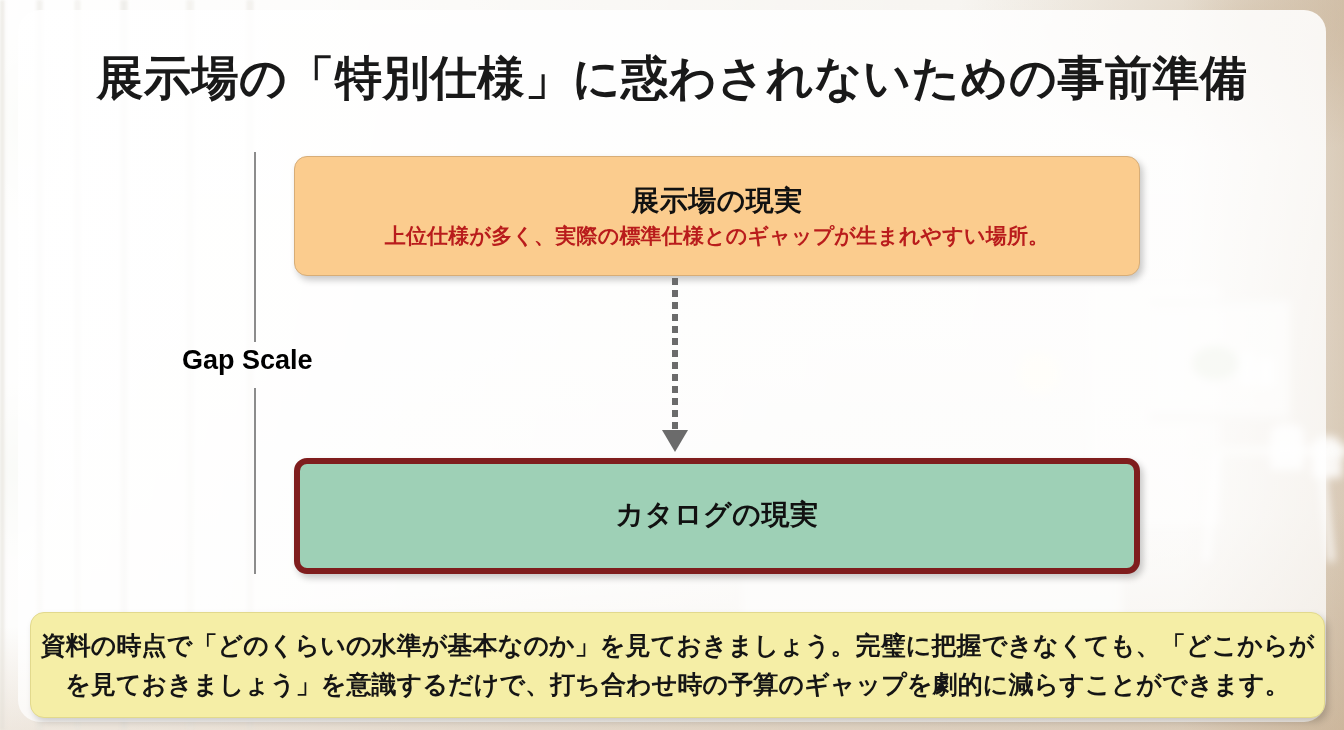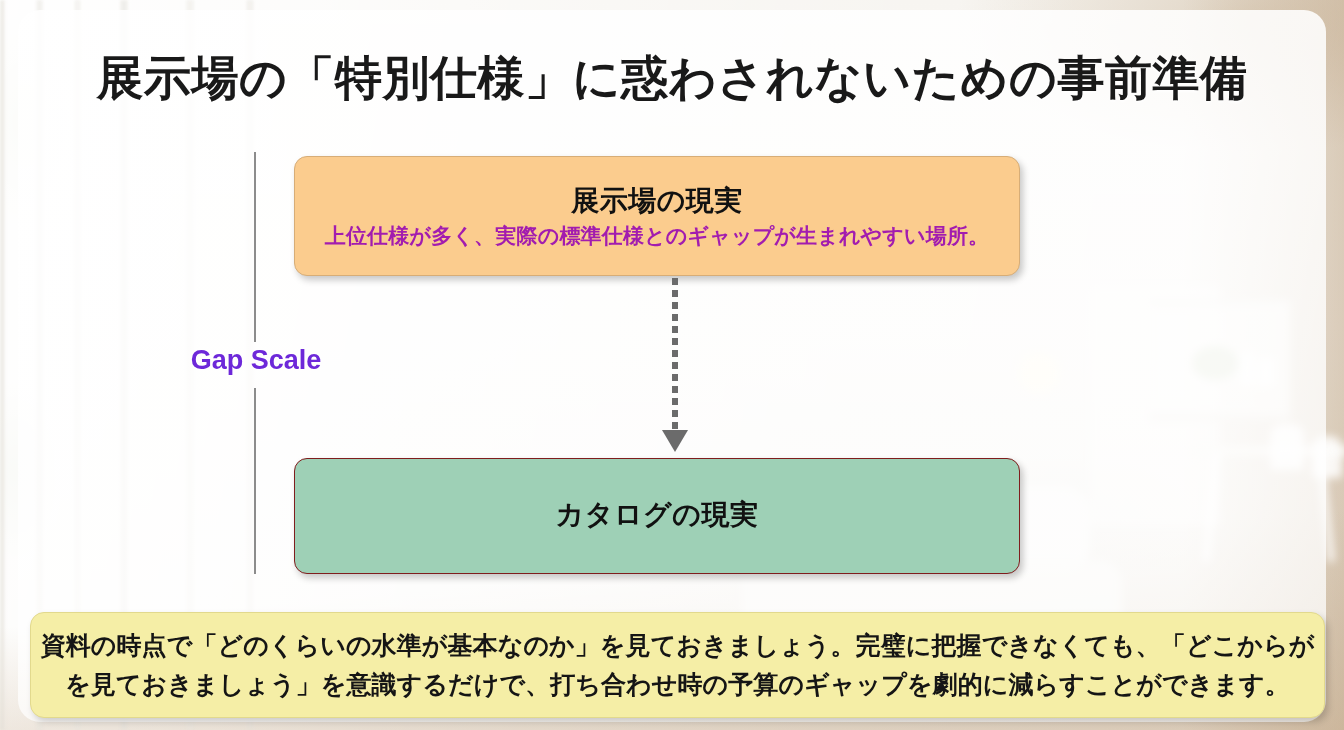--- a/index.html
+++ b/index.html
@@ -96,43 +96,42 @@
   
   .axis { position:absolute; left:254px; top:152px; width:2px; height:422px; }
   .axis .seg {
     position:absolute; left:0; width:2px;
     background:#8c8c8c;
   }
   .axis .seg.top { top:0; height:190px; }
   .axis .seg.bot { top:236px; height:186px; }
   .axis-label {
     position:absolute; left:182px; top:345px; width:148px;
-    text-align:center;
-    font-size:27px; font-weight:700; color:#6d28d9;
+    font-size:27px; font-weight:700; color:#000000;
     text-shadow:0 1px 2px rgba(255,255,255,.95);
     white-space:nowrap;
   }
 
   
   .card {
-    position:absolute; left:294px; width:726px;
+    position:absolute; left:294px; width:846px;
     border-radius:13px;
     box-shadow:3px 4px 7px rgba(0,0,0,.22);
     display:flex; flex-direction:column;
     align-items:center; justify-content:center;
   }
   .card.orange { top:156px; height:120px; background:#fbcc8e; border:1px solid #d7ad77; }
-  .card.green  { top:458px; height:116px; background:#9ed0b6; border:1px solid #7f1d1d; }
+  .card.green  { top:458px; height:116px; background:#9ed0b6; border:6px solid #7f1d1d; }
   .card-title {
     font-size:28px; font-weight:700; color:#111;
     letter-spacing:.5px; line-height:1.25;
     margin-bottom:4px; white-space:nowrap;
   }
   .card-desc {
-    font-size:21px; font-weight:700; color:#a21caf;
+    font-size:21px; font-weight:700; color:#b91c1c;
     letter-spacing:.2px; line-height:1.3; white-space:nowrap;
   }
 
   
   .arrow { position:absolute; left:669px; top:278px; width:12px; height:178px; }
   .arrow .dots {
     position:absolute; left:3px; top:0; width:6px; height:158px;
     background-image:linear-gradient(#6b6b6b 60%, rgba(0,0,0,0) 0%);
     background-size:6px 12px; background-repeat:repeat-y;
   }

